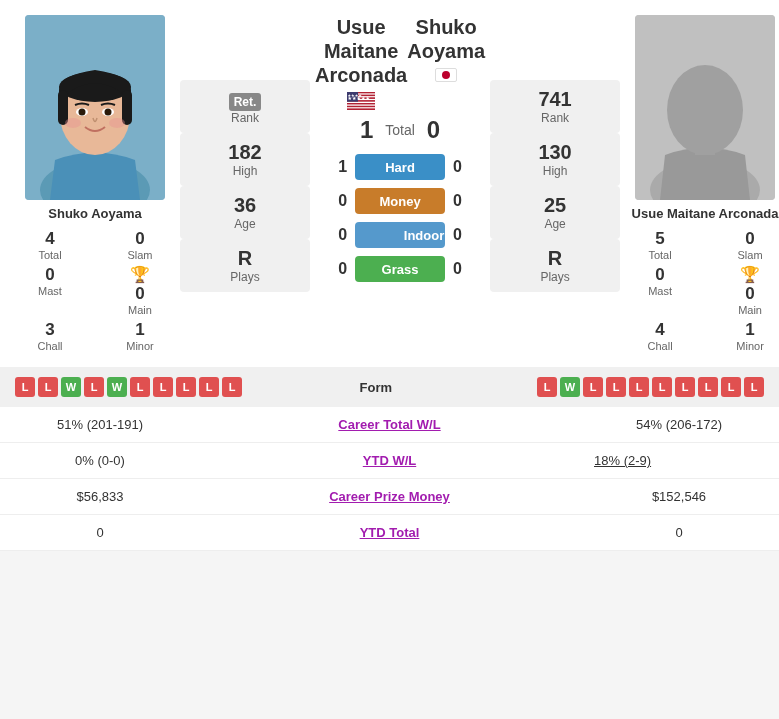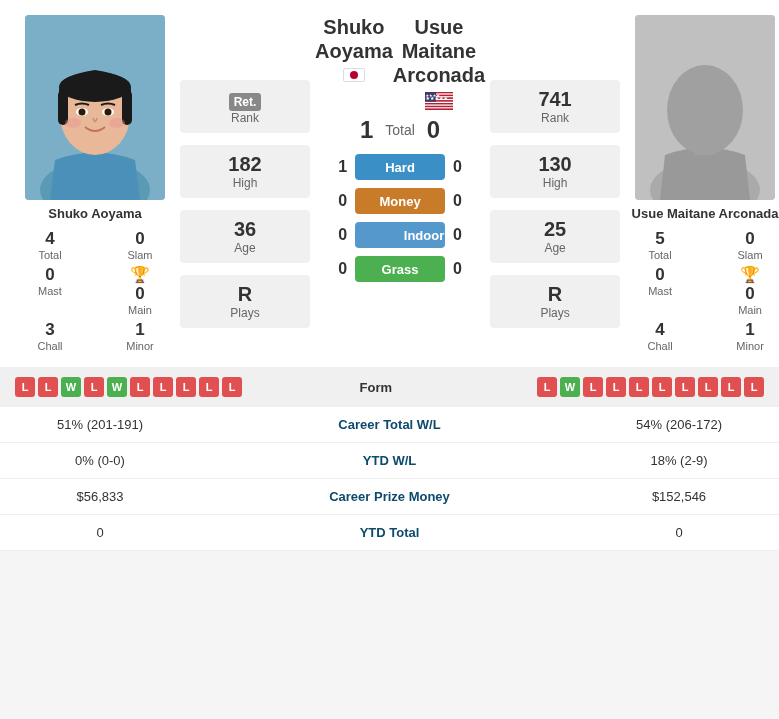--- a/index.html
+++ b/index.html
@@ -108,21 +108,21 @@
     .clay-btn { background: #c87c2a; }
     .indoor-btn { background: #5599cc; padding-left: 48px; }
     .grass-btn { background: #4caf50; }
 
     
     .side-info {
       width: 130px;
       flex-shrink: 0;
       display: flex;
       flex-direction: column;
-      gap: 12px;
+      gap: 0;
       padding-top: 65px;
     }
 
     .side-box {
       background: #f0f0f0;
       border-radius: 4px;
       padding: 8px 12px;
       text-align: center;
     }
 
@@ -195,21 +195,22 @@
     }
 
     .stats-table .left-val {
       text-align: center;
       width: 200px;
     }
 
     .stats-table .center-label {
       text-align: center;
       font-weight: bold;
-      color: #0c4a6e;
+      color: #a21caf;
+      text-decoration: underline;
     }
 
     .stats-table .right-val {
       text-align: center;
       width: 200px;
     }
 
     
     .jp-flag {
       width: 22px;
@@ -338,31 +339,20 @@
       </div>
       <div class="side-box">
         <div class="val">R</div>
         <div class="lbl">Plays</div>
       </div>
     </div>
 
     <div style="flex:1; display:flex; flex-direction:column; align-items:center; padding: 0 5px;">
 
       <div style="display:flex; justify-content:space-between; width:100%; align-items:flex-start; margin-bottom:6px;">
-        <div style="text-align:center; flex:1;">
-          <div style="font-size:20px; font-weight:bold; line-height:1.2;">
-            <span>Shuko</span><br>
-            <span>Aoyama</span>
-          </div>
-          <div style="margin-top:5px; display:flex; justify-content:center;">
-            <div class="jp-flag">
-              <div class="jp-circle"></div>
-            </div>
-          </div>
-        </div>
         <div style="text-align:center; flex:1;">
           <div style="font-size:20px; font-weight:bold; line-height:1.2;">
             <span>Usue Maitane</span><br>
             <span>Arconada</span>
           </div>
           <div style="margin-top:5px; display:flex; justify-content:center;">
             <svg class="us-flag" viewBox="0 0 28 18">
               <rect width="28" height="18" fill="#B22234"></rect>
               <rect y="1.38" width="28" height="1.38" fill="#fff"></rect>
               <rect y="2.77" width="28" height="1.38" fill="#B22234"></rect>
@@ -375,20 +365,31 @@
               <rect y="12.46" width="28" height="1.38" fill="#fff"></rect>
               <rect y="13.85" width="28" height="1.38" fill="#B22234"></rect>
               <rect y="15.23" width="28" height="1.38" fill="#fff"></rect>
               <rect y="16.62" width="28" height="1.38" fill="#B22234"></rect>
               <rect width="11" height="9.69" fill="#3C3B6E"></rect>
               <text x="0.5" y="8" fill="#fff" font-size="5" font-family="Arial">★★★★★</text>
               <text x="0.5" y="4.5" fill="#fff" font-size="4" font-family="Arial">★★★★</text>
             </svg>
           </div>
         </div>
+        <div style="text-align:center; flex:1;">
+          <div style="font-size:20px; font-weight:bold; line-height:1.2;">
+            <span>Shuko</span><br>
+            <span>Aoyama</span>
+          </div>
+          <div style="margin-top:5px; display:flex; justify-content:center;">
+            <div class="jp-flag">
+              <div class="jp-circle"></div>
+            </div>
+          </div>
+        </div>
       </div>
 
       <div style="display:flex; align-items:center; gap:12px; margin-bottom:10px;">
         <span style="font-size:24px; font-weight:bold;">1</span>
         <span style="font-size:14px; color:#666;">Total</span>
         <span style="font-size:24px; font-weight:bold;">0</span>
       </div>
 
       <div style="display:flex; flex-direction:column; gap:8px; width:100%;">
         <div style="display:flex; align-items:center; justify-content:center; gap:8px;">
@@ -513,21 +514,21 @@
   <table class="stats-table">
     <tbody id="stats-tbody">
         <tr>
       <td class="left-val" style="text-align:center;">51% (201-191)</td>
       <td class="center-label" style="text-align:center; font-weight:bold;">Career Total W/L</td>
       <td class="right-val" style="text-align:center;">54% (206-172)</td>
     </tr>
         <tr>
       <td class="left-val" style="text-align:center;">0% (0-0)</td>
       <td class="center-label" style="font-weight:bold;">YTD W/L</td>
-      <td class="right-val" style="text-align:center;">18% (2-9)</td>
+      <td class="right-val" style="text-align:left;text-decoration:underline;">18% (2-9)</td>
     </tr>
         <tr>
       <td class="left-val" style="text-align:center;">$56,833</td>
       <td class="center-label" style="text-align:center; font-weight:bold;">Career Prize Money</td>
       <td class="right-val" style="text-align:center;">$152,546</td>
     </tr>
         <tr>
       <td class="left-val" style="text-align:center;">0</td>
       <td class="center-label" style="text-align:center; font-weight:bold;">YTD Total</td>
       <td class="right-val" style="text-align:center;">0</td>

